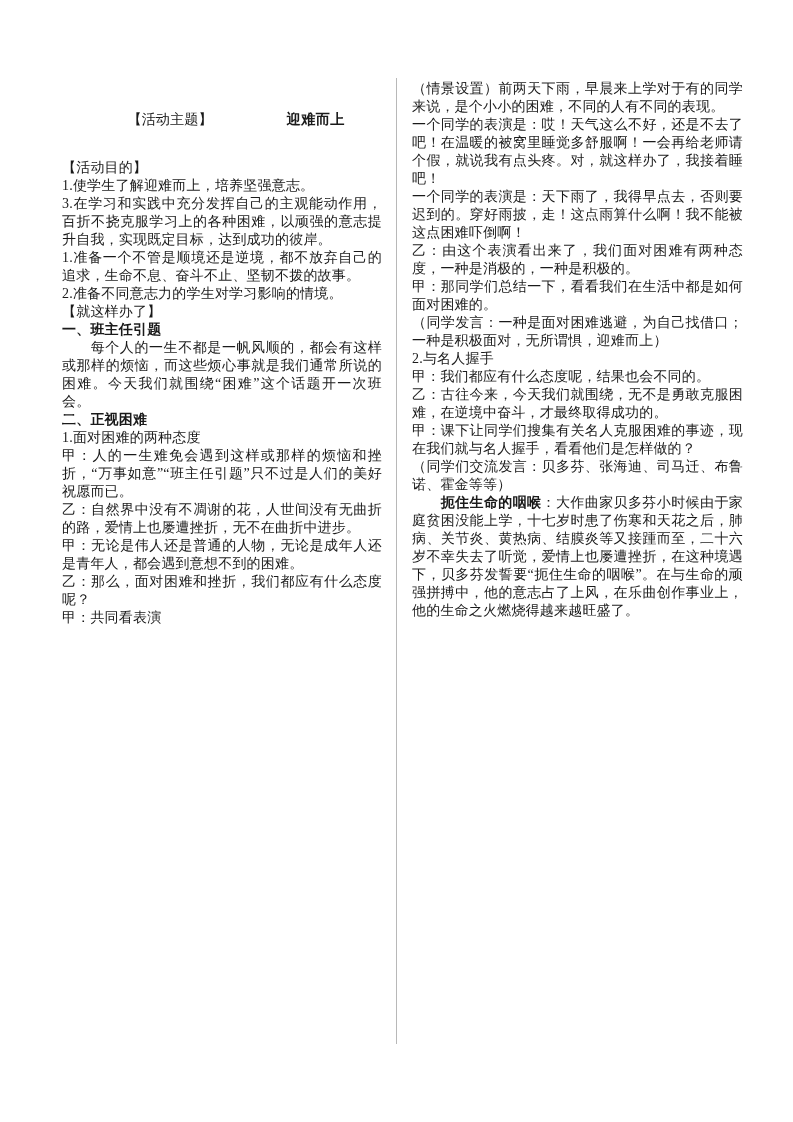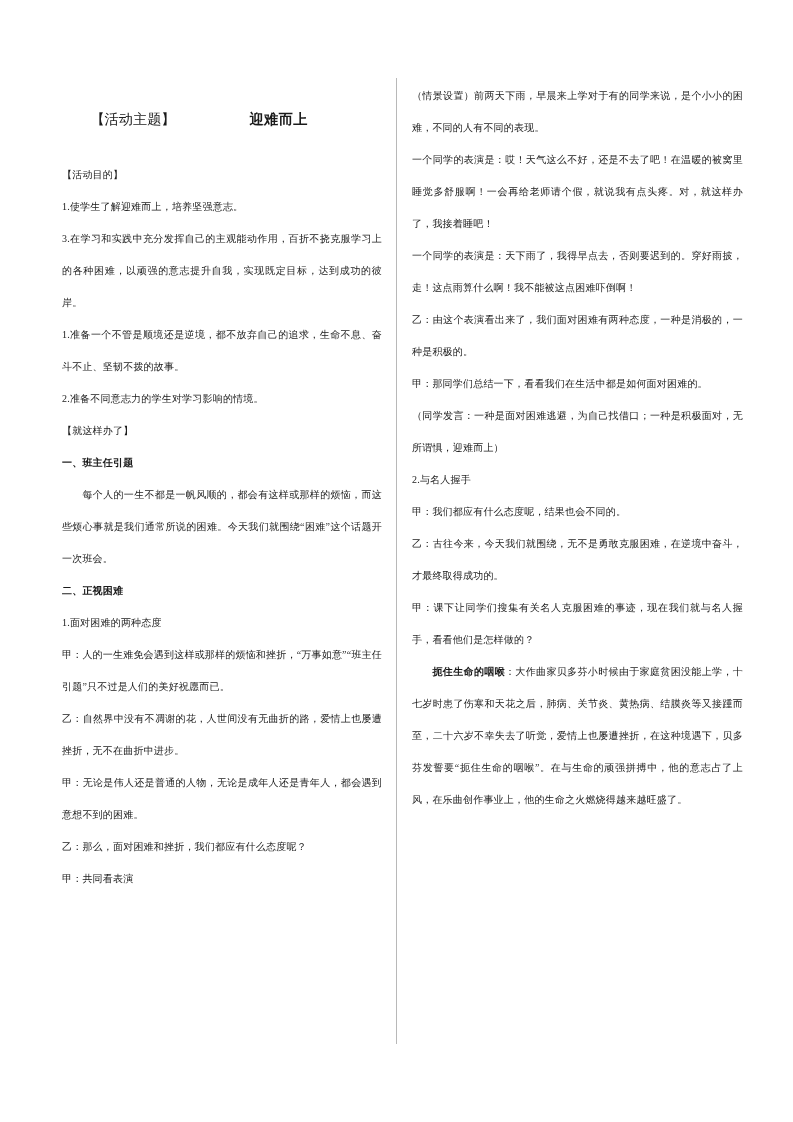--- a/index.html
+++ b/index.html
@@ -59,41 +59,42 @@
     left: 396px;
     top: 78px;
     width: 1px;
     height: 966px;
     background: #b8b8b8;
   }
 
   p.block {
     margin: 0;
     padding: 0;
-    font-size: 10px;
-    line-height: 32px;
+    font-size: 14px;
+    line-height: 18px;
     letter-spacing: 0.2px;
     text-align: justify;
     text-justify: inter-ideograph;
     word-break: break-all;
   }
 
   .heading {
     font-weight: bold;
   }
 
   .indent2 {
     text-indent: 2.05em;
   }
 
   .title-row {
     display: block;
     font-size: 14.2px;
     line-height: 26.4px;
     white-space: pre;
+    text-align: center;
   }
   .title-label { font-weight: normal; }
   .title-value { font-weight: bold; letter-spacing: 0.4px; }
   .title-gap { display: inline-block; width: 74px; }
 
   .run-bold {
     font-weight: bold;
   }
 </style>
 </head>
@@ -136,19 +137,20 @@
       <p class="block">（情景设置）前两天下雨，早晨来上学对于有的同学来说，是个小小的困难，不同的人有不同的表现。</p>
       <p class="block">一个同学的表演是：哎！天气这么不好，还是不去了吧！在温暖的被窝里睡觉多舒服啊！一会再给老师请个假，就说我有点头疼。对，就这样办了，我接着睡吧！</p>
       <p class="block">一个同学的表演是：天下雨了，我得早点去，否则要迟到的。穿好雨披，走！这点雨算什么啊！我不能被这点困难吓倒啊！</p>
       <p class="block">乙：由这个表演看出来了，我们面对困难有两种态度，一种是消极的，一种是积极的。</p>
       <p class="block">甲：那同学们总结一下，看看我们在生活中都是如何面对困难的。</p>
       <p class="block">（同学发言：一种是面对困难逃避，为自己找借口；一种是积极面对，无所谓惧，迎难而上）</p>
       <p class="block">2.与名人握手</p>
       <p class="block">甲：我们都应有什么态度呢，结果也会不同的。</p>
       <p class="block">乙：古往今来，今天我们就围绕，无不是勇敢克服困难，在逆境中奋斗，才最终取得成功的。</p>
       <p class="block">甲：课下让同学们搜集有关名人克服困难的事迹，现在我们就与名人握手，看看他们是怎样做的？</p>
+      <p class="block">（同学们交流发言：贝多芬、张海迪、司马迁、布鲁诺、霍金等等）</p>
 
       <p class="block indent2"><span class="run-bold">扼住生命的咽喉</span><span>：</span><span>大作曲家贝多芬小时候由于家庭贫困没能上学，十七岁时患了伤寒和天花之后，肺病、关节炎、黄热病、结膜炎等又接踵而至，二十六岁不幸失去了听觉，爱情上也屡遭挫折，在这种境遇下，贝多芬发誓要“扼住生命的咽喉”。在与生命的顽强拼搏中，他的意志占了上风，在乐曲创作事业上，他的生命之火燃烧得越来越旺盛了。</span></p>
 
     </div>
 
   </div>
 </div>
 
 </body></html>

